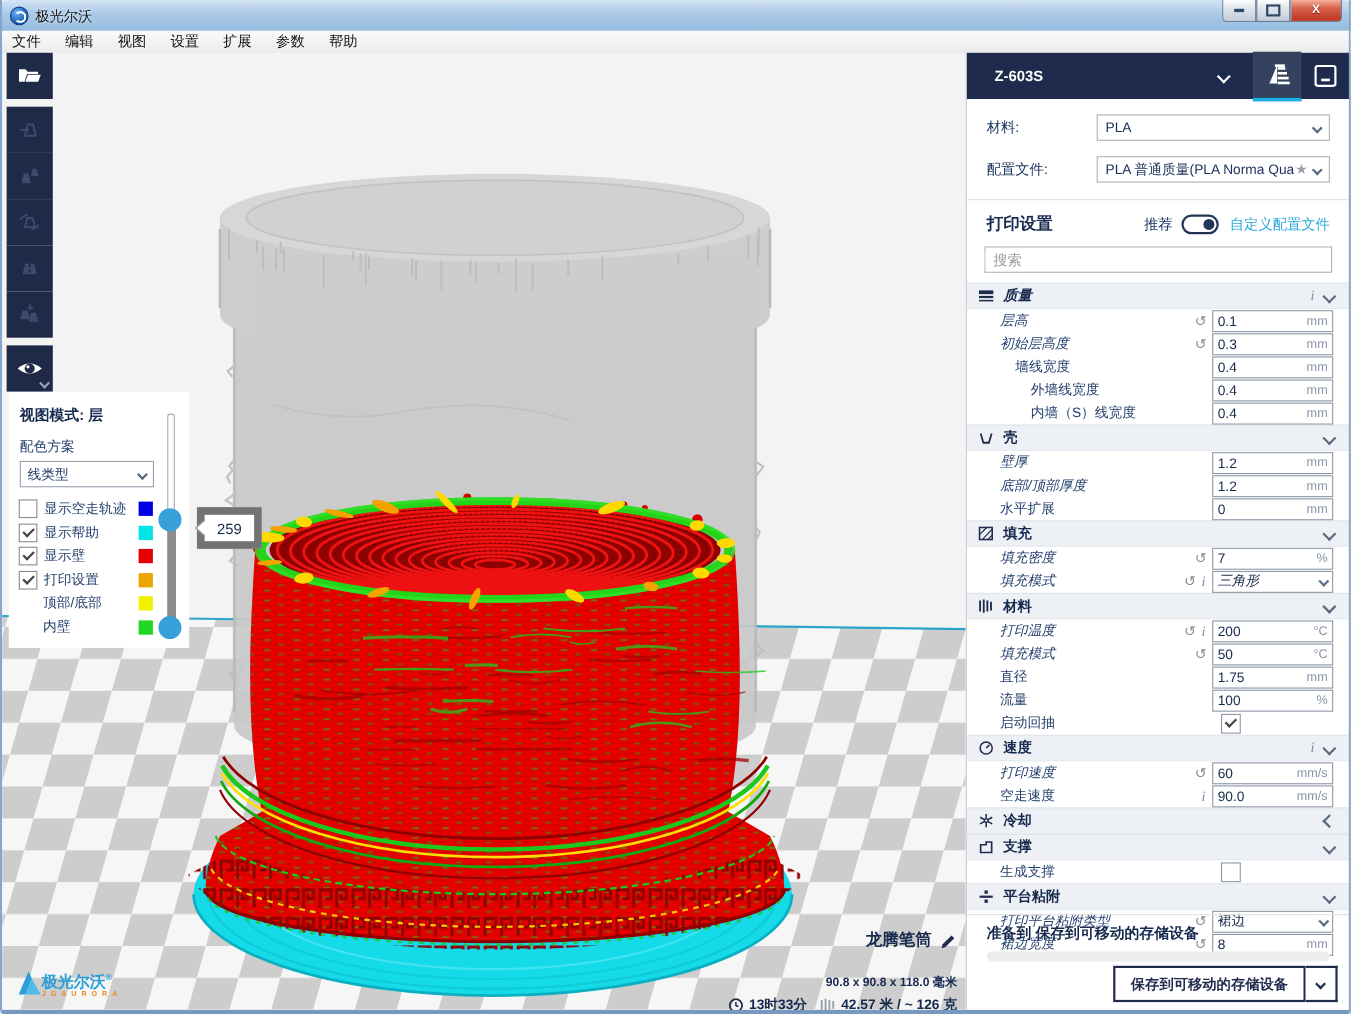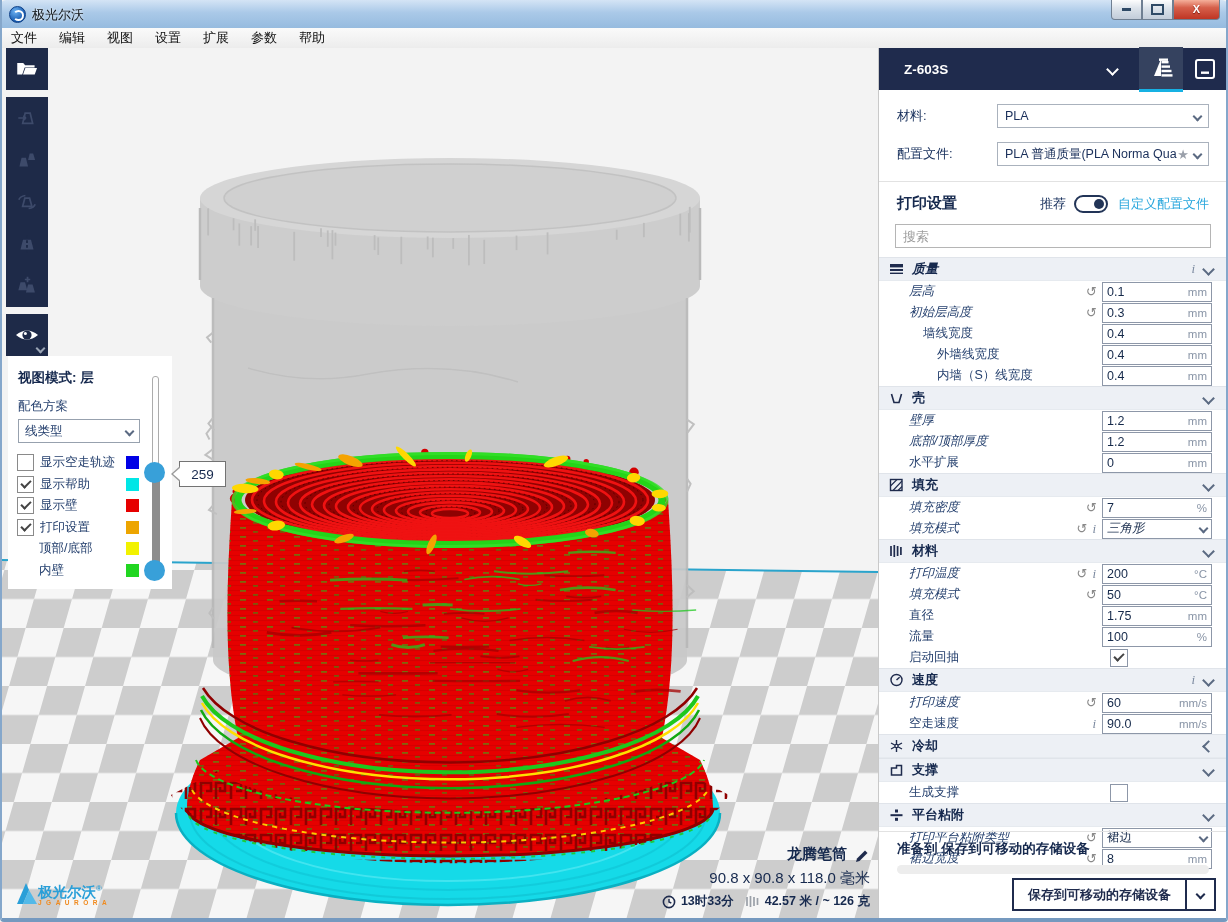--- a/index.html
+++ b/index.html
@@ -48,28 +48,28 @@
     display:flex;align-items:center;justify-content:center;}
   .leg-label{font-size:12.5px;color:#25406e;flex:1;}
   .leg-swatch{width:13px;height:13px;margin-right:33px;flex:none;}
   .tick{width:8px;height:4px;border-left:2px solid #444;border-bottom:2px solid #444;transform:rotate(-45deg);margin-top:-3px;}
   
   #layer-slider{position:absolute;left:144px;top:374px;width:22px;height:212px;z-index:12;}
   #sl-track-top{position:absolute;left:8px;top:2px;width:5px;height:98px;background:#fdfdfd;border:1px solid #ababab;border-radius:3px;}
   #sl-track-bot{position:absolute;left:7.5px;top:99px;width:8px;height:101px;background:#8d8d8d;border-radius:4px;}
   .sl-handle{position:absolute;left:0;width:21px;height:21px;border-radius:50%;background:#38a0d9;}
   #sl-h1{top:88px;} #sl-h2{top:186px;}
-  #layer-callout{position:absolute;left:179px;top:461px;width:45px;height:24px;background:#fff;border:1px solid #737373;
+  #layer-callout{position:absolute;left:179px;top:461px;width:45px;height:24px;background:#fff;border:7px solid #737373;
     z-index:12;display:flex;align-items:center;justify-content:center;font-size:13.5px;color:#16294e;}
   #layer-callout:before{content:"";position:absolute;left:-9px;top:4px;border:8px solid transparent;border-right:9px solid #9a9a9a;border-left:none;}
   #layer-callout:after{content:"";position:absolute;left:-7px;top:5px;border:7px solid transparent;border-right:8px solid #fff;border-left:none;}
   
   #vp-status{position:absolute;right:358px;top:845px;text-align:right;z-index:8;color:#16294e;}
   #model-name-row{font-size:15px;font-weight:bold;display:flex;align-items:flex-end;justify-content:flex-end;gap:7px;}
-  #model-dims{font-size:15px;font-weight:normal;margin-top:5px;}
+  #model-dims{font-size:11px;font-weight:bold;margin-top:21px;}
   #model-stats{font-size:12.5px;font-weight:bold;margin-top:5px;display:flex;align-items:center;justify-content:flex-end;gap:5px;}
   #vp-logo{position:absolute;left:16px;top:882px;z-index:8;display:flex;align-items:flex-start;gap:0;}
   #vp-logo .brand{color:#2a9fd8;font-size:14.5px;font-weight:bold;line-height:14px;}
   #vp-logo .brand sup{font-size:8px;}
   #vp-logo .sub{color:#f08a1e;font-size:6.5px;letter-spacing:4.5px;font-weight:bold;}
   
   #rpanel{position:absolute;left:878px;top:48px;width:348px;height:870px;background:#fff;border-left:1px solid #c9c9c9;z-index:15;}
   #rp-header{height:42px;background:#1f2b4d;display:flex;align-items:center;}
   #machine-name{color:#fff;font-size:13.5px;font-weight:bold;padding-left:25px;flex:1;}
   #rp-header .chev{border-color:#fff;margin-right:22px;}

